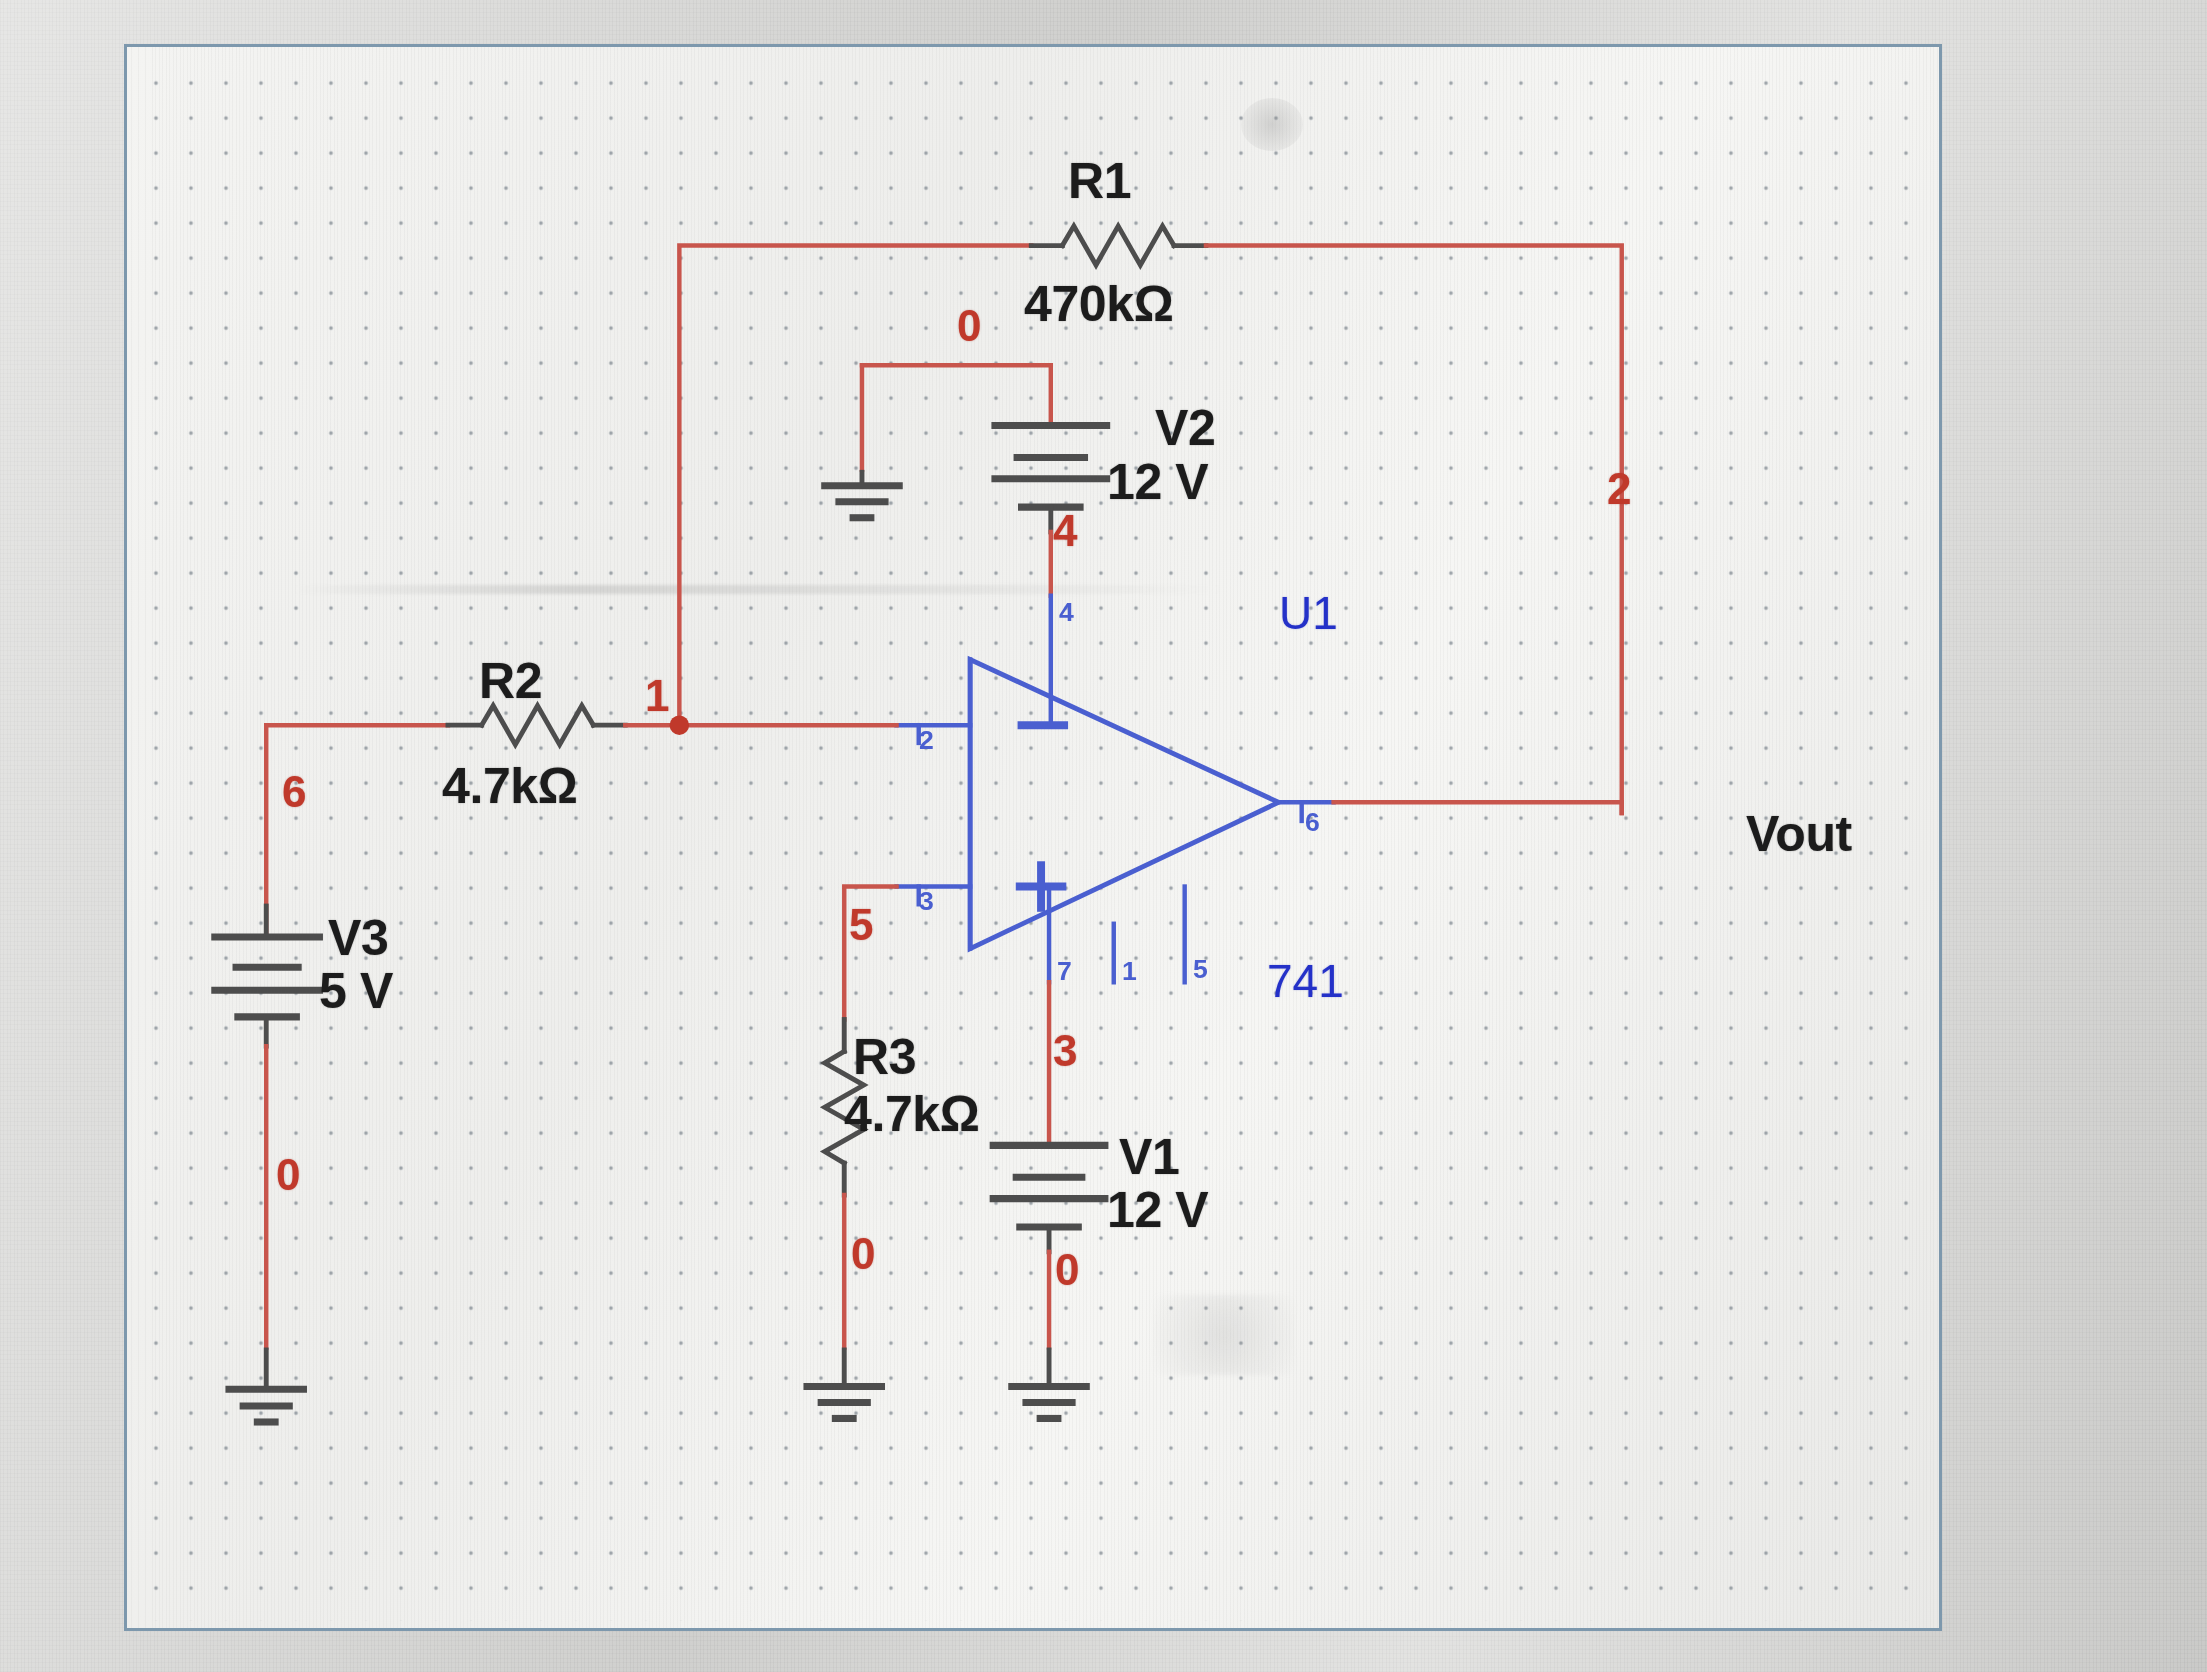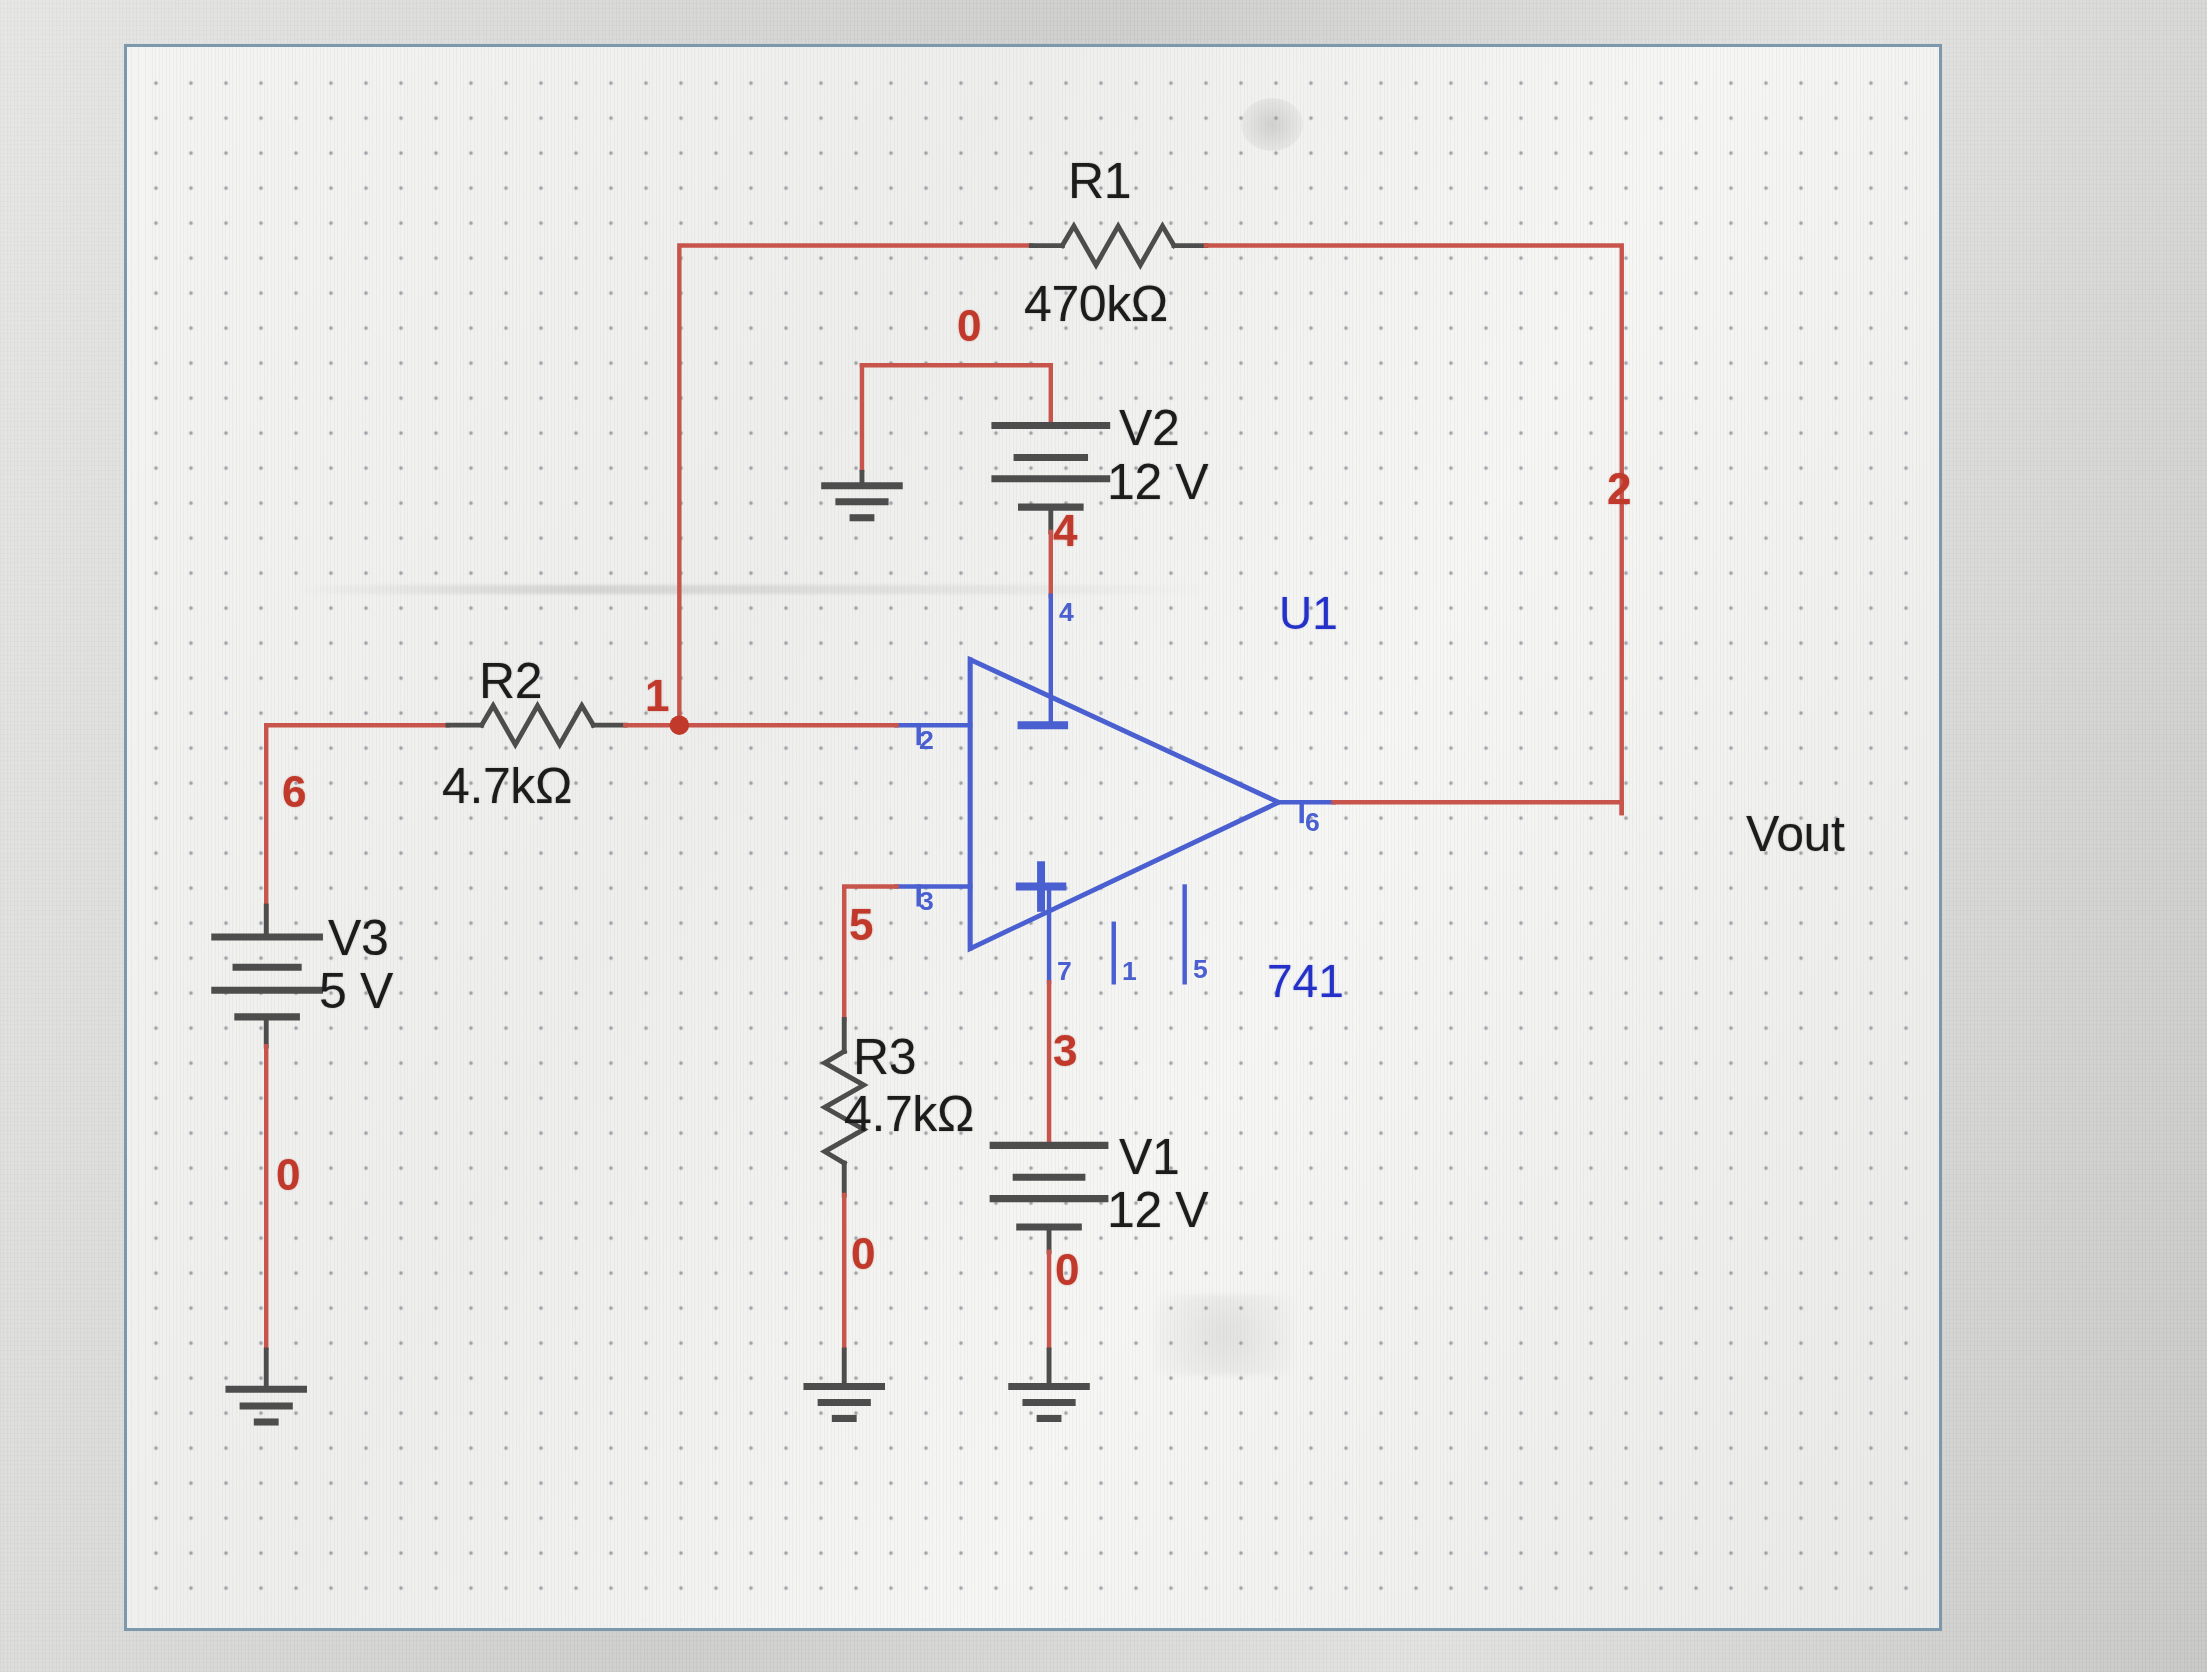--- a/index.html
+++ b/index.html
@@ -47,21 +47,21 @@
   #blem2{position:absolute;left:1241px;top:98px;width:62px;height:53px;border-radius:50%;
     background:radial-gradient(circle,rgba(140,140,140,0.32),rgba(140,140,140,0));}
   #blem3{position:absolute;left:1153px;top:1295px;width:142px;height:80px;
     background:radial-gradient(circle,rgba(150,150,150,0.20),rgba(150,150,150,0));filter:blur(2.7px);}
 
   
   #draw{position:absolute;left:0;top:0;width:2208px;height:1672px;}
 
   
   .lbl{position:absolute;white-space:nowrap;line-height:1;}
-  .comp{color:#1c1c1c;font-size:50px;font-weight:400;letter-spacing:-0.4px;
+  .comp{color:#1c1c1c;font-size:50px;font-weight:700;letter-spacing:-0.4px;
         text-shadow:0 0 1.8px rgba(0,0,0,0.30);}
   .node{color:#c0392b;font-size:44px;font-weight:700;
         text-shadow:0 0 1.8px rgba(160,40,30,0.45);}
   .pin{color:#4a5fd0;font-size:26.6px;font-weight:600;}
   .ic{color:#2431c8;font-size:46px;font-weight:400;
       text-shadow:0 0 1.8px rgba(30,40,180,0.35);}
 </style>
 </head>
 <body>
 
@@ -245,21 +245,21 @@
 
 <div class="lbl comp" style="left:479px;top:656px;">R2</div>
 <div class="lbl comp" style="left:442px;top:761px;">4.7kΩ</div>
 
 <div class="lbl comp" style="left:853px;top:1032px;">R3</div>
 <div class="lbl comp" style="left:844px;top:1089px;">4.7kΩ</div>
 
 <div class="lbl comp" style="left:1119px;top:1132px;">V1</div>
 <div class="lbl comp" style="left:1107px;top:1185px;">12 V</div>
 
-<div class="lbl comp" style="left:1119px;top:403px;">V2</div>
+<div class="lbl comp" style="left:1155px;top:403px;">V2</div>
 <div class="lbl comp" style="left:1107px;top:457px;">12 V</div>
 
 <div class="lbl comp" style="left:328px;top:913px;">V3</div>
 <div class="lbl comp" style="left:319px;top:966px;">5 V</div>
 
 <div class="lbl ic" style="left:1279px;top:590px;">U1</div>
 <div class="lbl ic" style="left:1267px;top:958px;">741</div>
 
 <div class="lbl comp" style="left:1746px;top:809px;">Vout</div>
 

